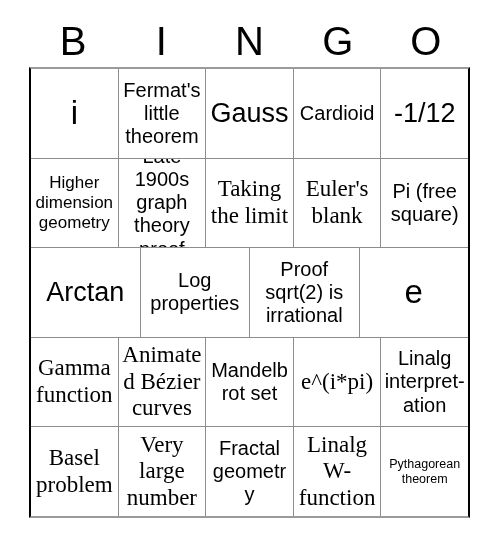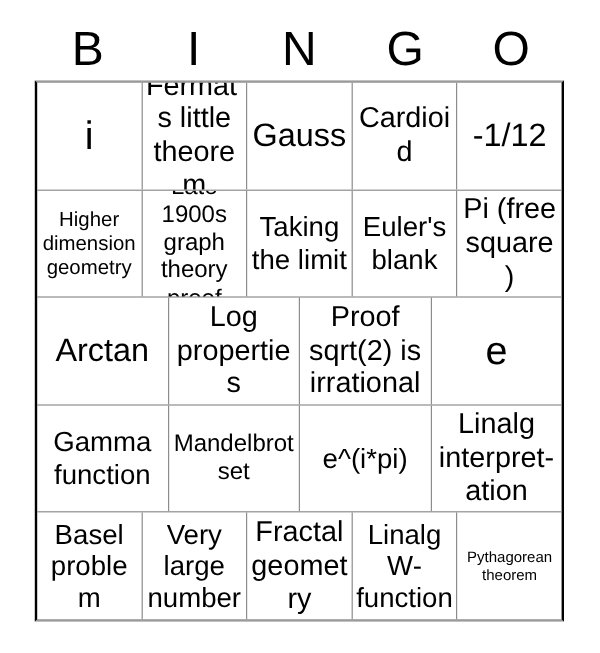--- a/index.html
+++ b/index.html
@@ -83,22 +83,22 @@
     overflow: hidden;
     word-break: break-word;
   }
   .cell:last-child {
     border-right: none;
   }
 
   
   .fs-xxl { font-size: 33px; }
   .fs-xl  { font-size: 27px; }
-  .fs-lg  { font-size: 23px; }
-  .fs-md  { font-size: 24px; }
+  .fs-lg  { font-size: 23px; font-family: Liberation Serif, serif; }
+  .fs-md  { font-size: 20px; }
   .fs-sm  { font-size: 17px; }
   .fs-xs  { font-size: 20px; }
   .fs-xxs { font-size: 12.5px; }
 </style>
 </head>
 <body>
 
 <div id="bingo-card">
 
   <div class="header-row">
@@ -129,20 +129,21 @@
 
     <div class="grid-row">
       <div class="cell fs-xl">Arctan</div>
       <div class="cell fs-md">Log properties</div>
       <div class="cell fs-md">Proof sqrt(2) is irrational</div>
       <div class="cell fs-xxl">e</div>
     </div>
 
     <div class="grid-row">
       <div class="cell fs-lg">Gamma function</div>
+      <div class="cell fs-lg">Animated Bézier curves</div>
       <div class="cell fs-xs">Mandelbrot set</div>
       <div class="cell fs-lg">e^(i*pi)</div>
       <div class="cell fs-md">Linalg interpret-ation</div>
     </div>
 
     <div class="grid-row">
       <div class="cell fs-lg">Basel problem</div>
       <div class="cell fs-lg">Very large number</div>
       <div class="cell fs-md">Fractal geometry</div>
       <div class="cell fs-lg">Linalg W-function</div>

